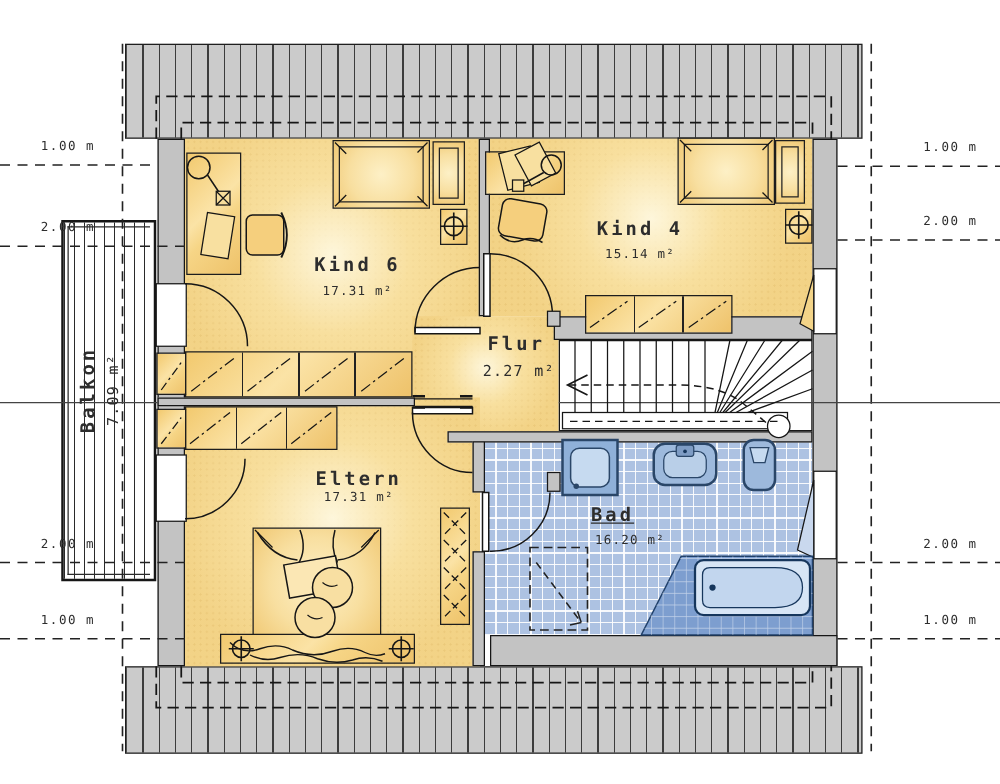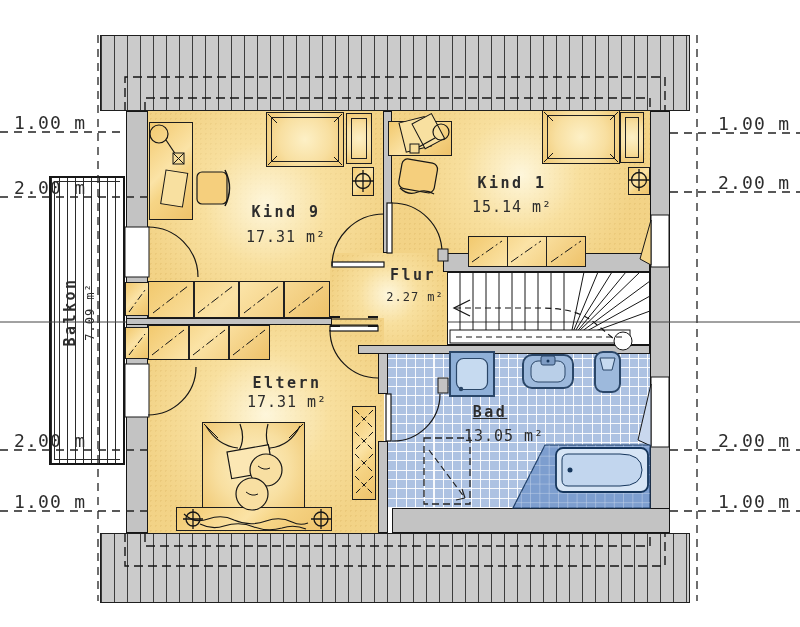--- a/index.html
+++ b/index.html
@@ -32,22 +32,22 @@
   .f-light{border:1.5px solid #1d1d1d;
      background:radial-gradient(circle at 50% 50%,#fdf0c6 0%,#f8dfa0 55%,#f0c873 100%);}
   .inner-line::after{content:"";position:absolute;inset:4px;border:1px solid #222;}
   .sect4{background-image:linear-gradient(90deg,transparent 0 24.6%,#222 24.6% 25.4%,transparent 25.4% 49.6%,#222 49.6% 50.4%,transparent 50.4% 74.6%,#222 74.6% 75.4%,transparent 75.4%),
          linear-gradient(135deg,#f2c96e 0%,#fbe3a6 45%,#eec26a 100%);}
   .sect3{background-image:linear-gradient(90deg,transparent 0 32.9%,#222 32.9% 33.9%,transparent 33.9% 66.2%,#222 66.2% 67.2%,transparent 67.2%),
          linear-gradient(135deg,#f2c96e 0%,#fbe3a6 45%,#eec26a 100%);}
   
   .lbl{position:absolute;text-align:center;white-space:nowrap;color:#2d2d2d;}
   .room-name{font-size:15px;font-weight:bold;letter-spacing:2.5px;}
-  .room-area{font-size:15px;letter-spacing:1px;}
-  .dim{font-size:18px;letter-spacing:1.2px;}
+  .room-area{font-size:10px;letter-spacing:1px;}
+  .dim{font-size:10px;letter-spacing:1.2px;text-align:right;}
   .rot{transform:rotate(-90deg);}
   svg{position:absolute;left:0;top:0;pointer-events:none;}
 </style>
 </head>
 <body>
 
 <div class="stage">
 
   <div class="abs roof" style="left:100px;top:35px;width:590px;height:76px;"></div>
   <div class="abs roof" style="left:100px;top:533px;width:590px;height:70px;"></div>
@@ -238,34 +238,34 @@
 
     <g stroke="#161616" stroke-width="1" stroke-dasharray="9 3 2 3" fill="none">
       <path d="M153,313L188,286 M198,313L233,286 M244,313L279,286 M289,313L324,286"></path>
       <path d="M152,355L184,330 M193,355L225,330 M233,355L265,330"></path>
       <path d="M472,262L502,241 M511,262L541,241 M551,262L581,241"></path>
     </g>
 
     <path d="M355,410L373,428 M373,410L355,428 M355,432L373,450 M373,432L355,450 M355,454L373,472 M373,454L355,472 M355,476L373,494 M373,476L355,494" stroke="#161616" stroke-width="1" stroke-dasharray="6 3" fill="none"></path>
   </svg>
 
-  <div class="lbl room-name" style="left:240px;top:203px;width:92px;">Kind 9</div>
+  <div class="lbl room-name" style="left:240px;top:203px;width:92px;">Kind 6</div>
   <div class="lbl room-area" style="left:240px;top:228px;width:92px;">17.31 m²</div>
 
-  <div class="lbl room-name" style="left:466px;top:174px;width:92px;">Kind 1</div>
+  <div class="lbl room-name" style="left:466px;top:174px;width:92px;">Kind 4</div>
   <div class="lbl room-area" style="left:466px;top:198px;width:92px;">15.14 m²</div>
 
   <div class="lbl room-name" style="left:382px;top:266px;width:62px;">Flur</div>
   <div class="lbl room-area" style="left:378px;top:290px;width:74px;font-size:12px;">2.27 m²</div>
 
   <div class="lbl room-name" style="left:238px;top:348px;width:98px;margin-top:26px;">Eltern</div>
   <div class="lbl room-area" style="left:238px;top:393px;width:98px;">17.31 m²</div>
 
   <div class="lbl room-name" style="left:458px;top:403px;width:64px;text-decoration:underline;">Bad</div>
-  <div class="lbl room-area" style="left:458px;top:427px;width:92px;">13.05 m²</div>
+  <div class="lbl room-area" style="left:458px;top:427px;width:92px;">16.20 m²</div>
 
   <div class="lbl room-name rot" style="left:14px;top:303px;width:112px;height:18px;">Balkon</div>
   <div class="lbl room-area rot" style="left:38px;top:305px;width:104px;height:14px;font-size:12px;">7.09 m²</div>
 
   <div class="lbl dim" style="left:14px;top:112px;width:62px;">1.00 m</div>
   <div class="lbl dim" style="left:14px;top:177px;width:62px;">2.00 m</div>
   <div class="lbl dim" style="left:718px;top:113px;width:64px;">1.00 m</div>
   <div class="lbl dim" style="left:718px;top:172px;width:64px;">2.00 m</div>
   <div class="lbl dim" style="left:14px;top:430px;width:62px;">2.00 m</div>
   <div class="lbl dim" style="left:14px;top:491px;width:62px;">1.00 m</div>

